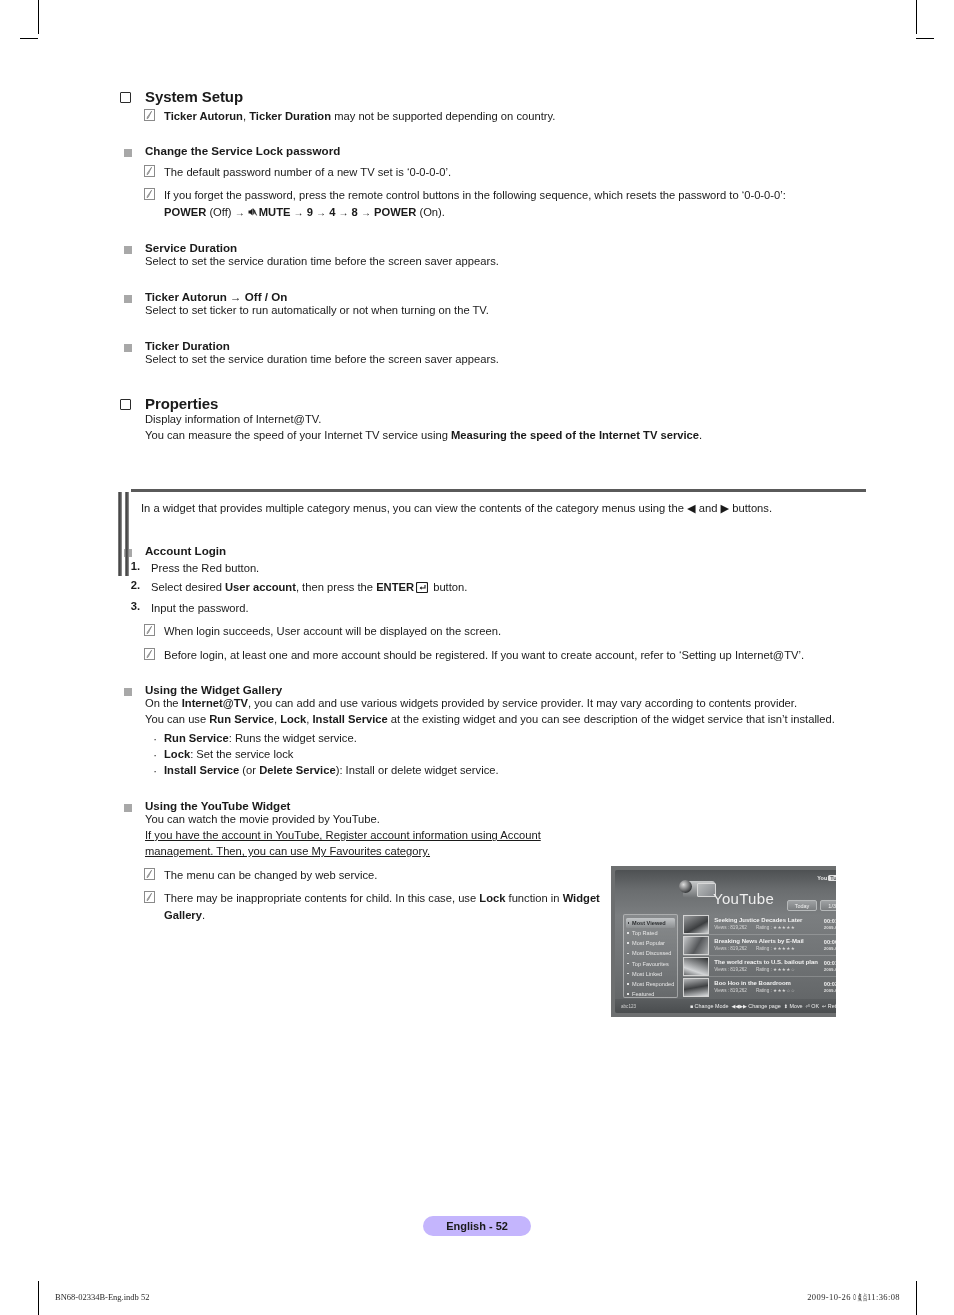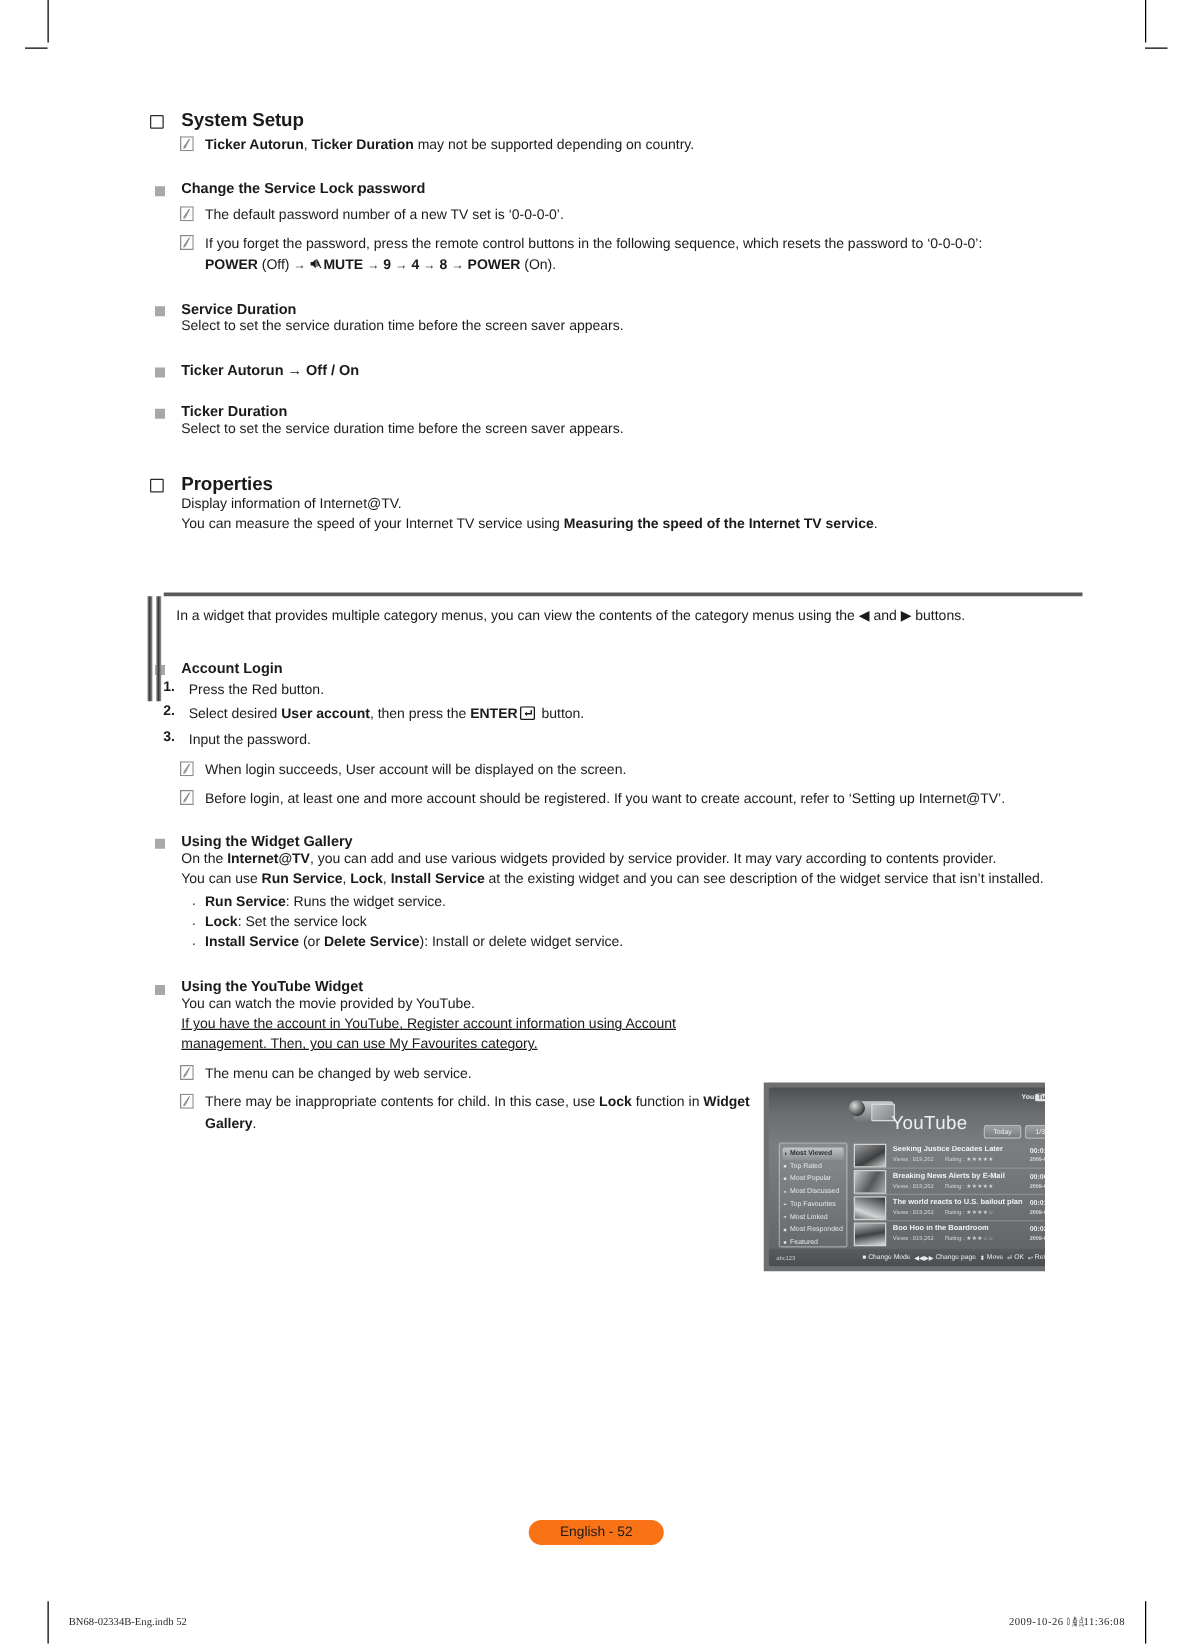--- a/index.html
+++ b/index.html
@@ -58,21 +58,21 @@
   }
   .lvl1-title {
     font-size: 15px;
     font-weight: bold;
     letter-spacing: -0.1px;
   }
 
   
   .lvl2 {
     display: flex;
-    align-items: center;
+    align-items: flex-end;
     margin-left: 6px;
   }
   .sq-fill {
     width: 8px; height: 8px;
     background: #a8a8a8;
     margin-top: 4px;
     margin-right: 13px;
     flex: none;
   }
   .lvl2-title {
@@ -356,27 +356,27 @@
   .fkey { display: inline-flex; align-items: center; gap: 1.5px; }
   .kbox { font-size: 5px; }
 
   
   .page-badge {
     position: absolute;
     left: 423px;
     top: 1216px;
     width: 108px;
     height: 20px;
-    background: #f97316;
+    background: #c4b5fd;
     border-radius: 10px;
     display: flex;
     align-items: center;
     justify-content: center;
     font-size: 11px;
-    font-weight: normal;
+    font-weight: bold;
     color: #1a1a1a;
   }
   .print-footer {
     position: absolute;
     left: 55px;
     top: 1292px;
     width: 845px;
     display: flex;
     justify-content: space-between;
     font-family: "Liberation Serif", serif;
@@ -472,20 +472,21 @@
       <span class="lvl2-title">Service Duration</span>
     </div>
     <div class="t indent">Select to set the service duration time before the screen saver appears.</div>
 
     <div class="gap-lg"></div>
 
     <div class="lvl2">
       <span class="sq-fill"></span>
       <span class="lvl2-title">Ticker Autorun → Off / On</span>
     </div>
+    <div class="t indent">Select to set ticker to run automatically or not when turning on the TV.</div>
 
     <div class="gap-lg"></div>
 
     <div class="lvl2">
       <span class="sq-fill"></span>
       <span class="lvl2-title">Ticker Duration</span>
     </div>
     <div class="t indent">Select to set the service duration time before the screen saver appears.</div>
 
     <div class="gap-lg"></div>

